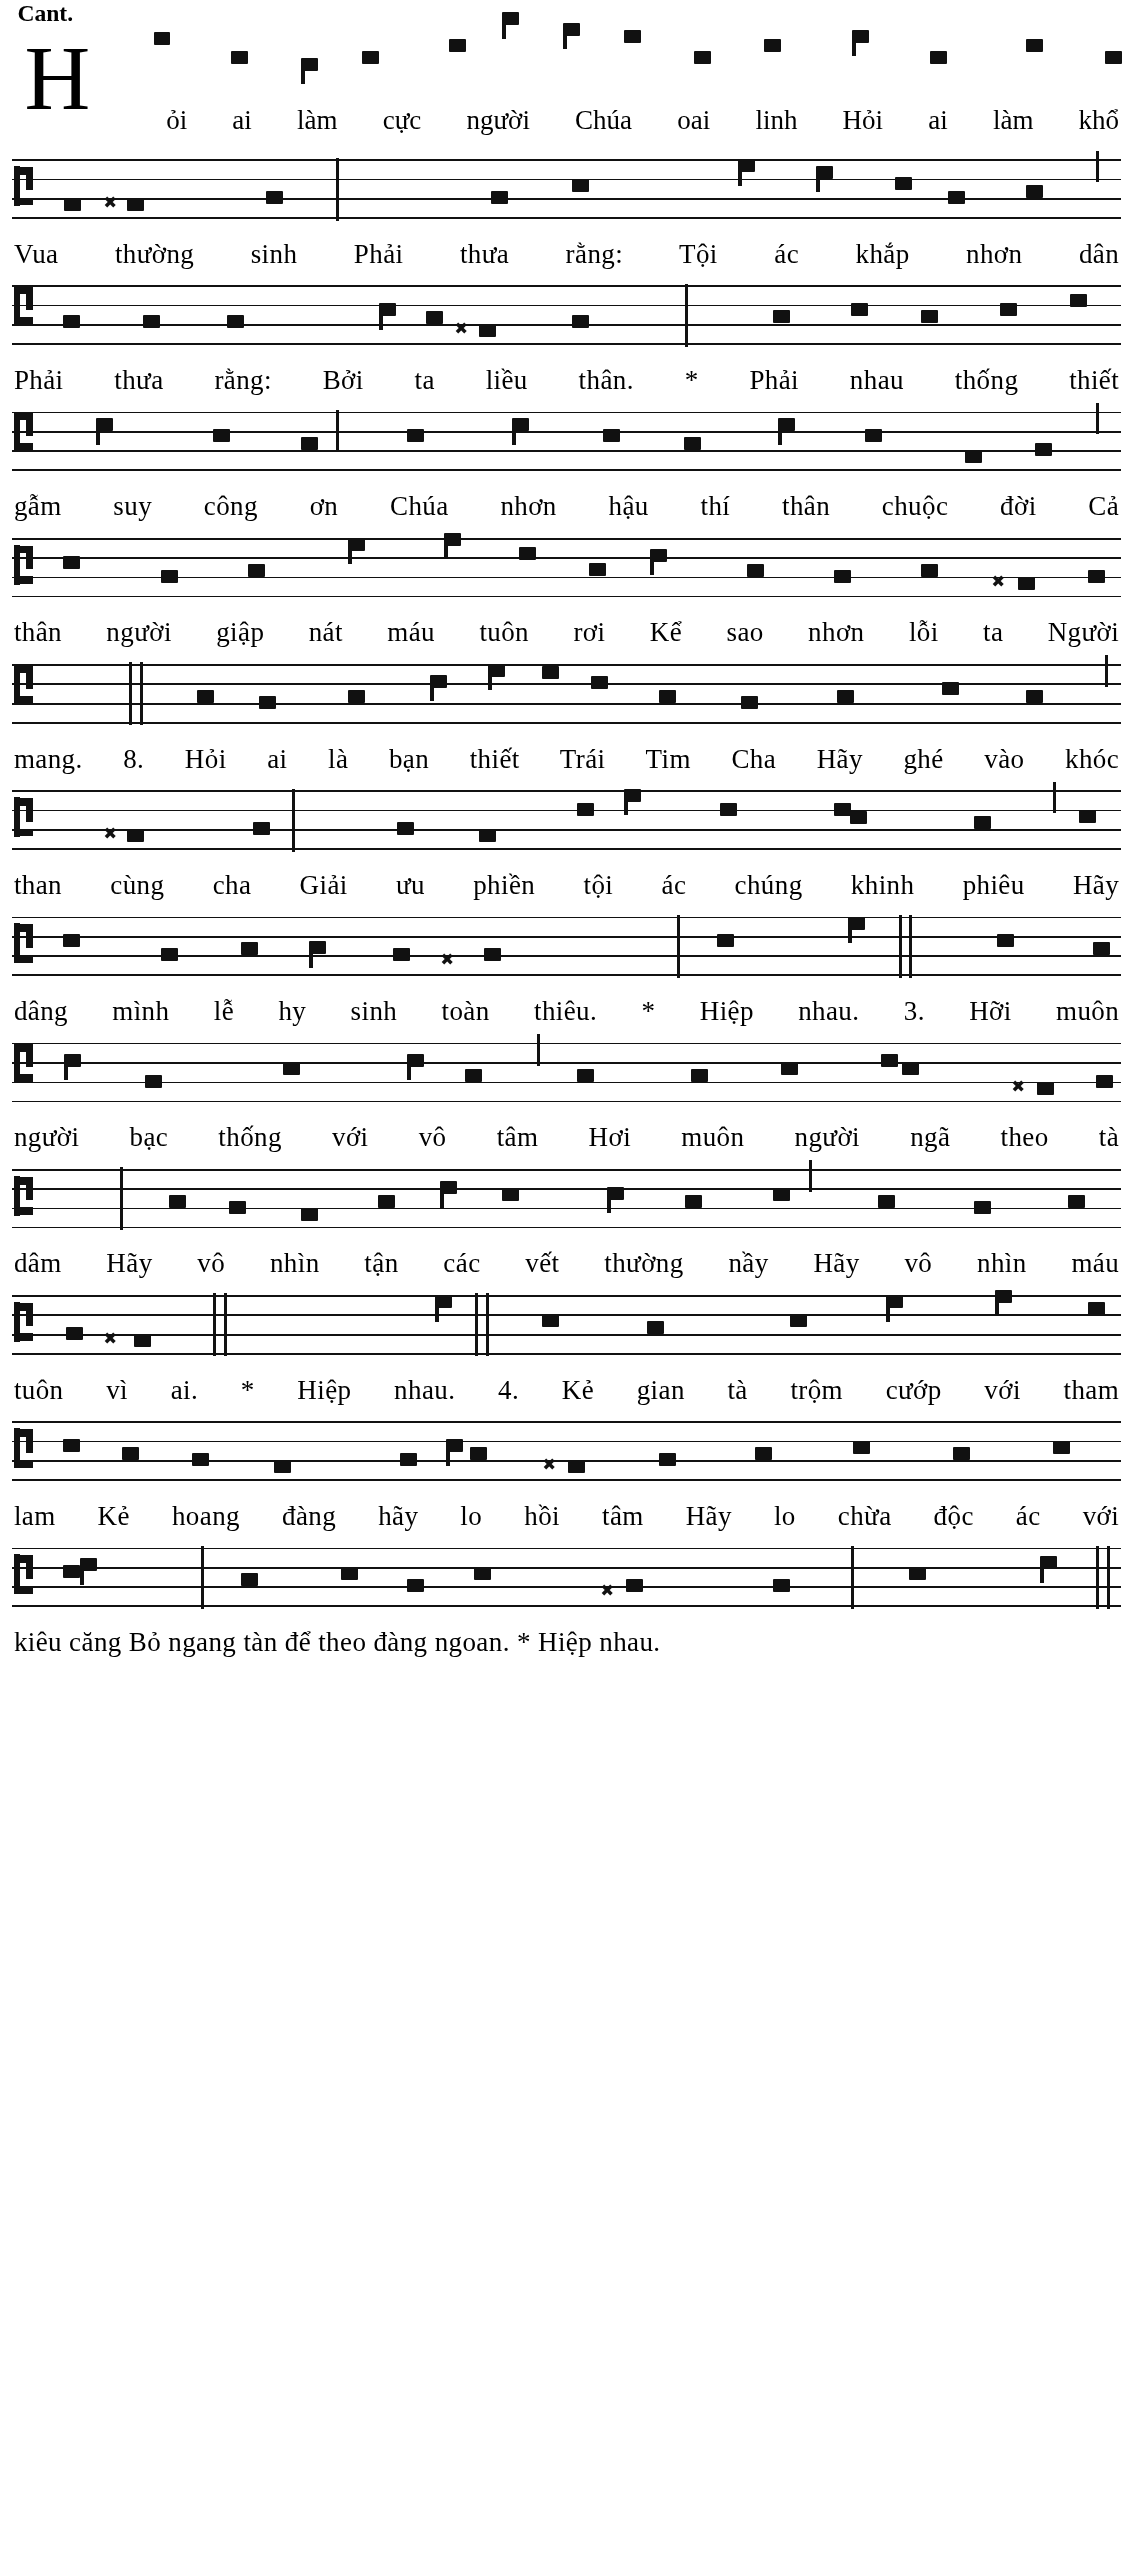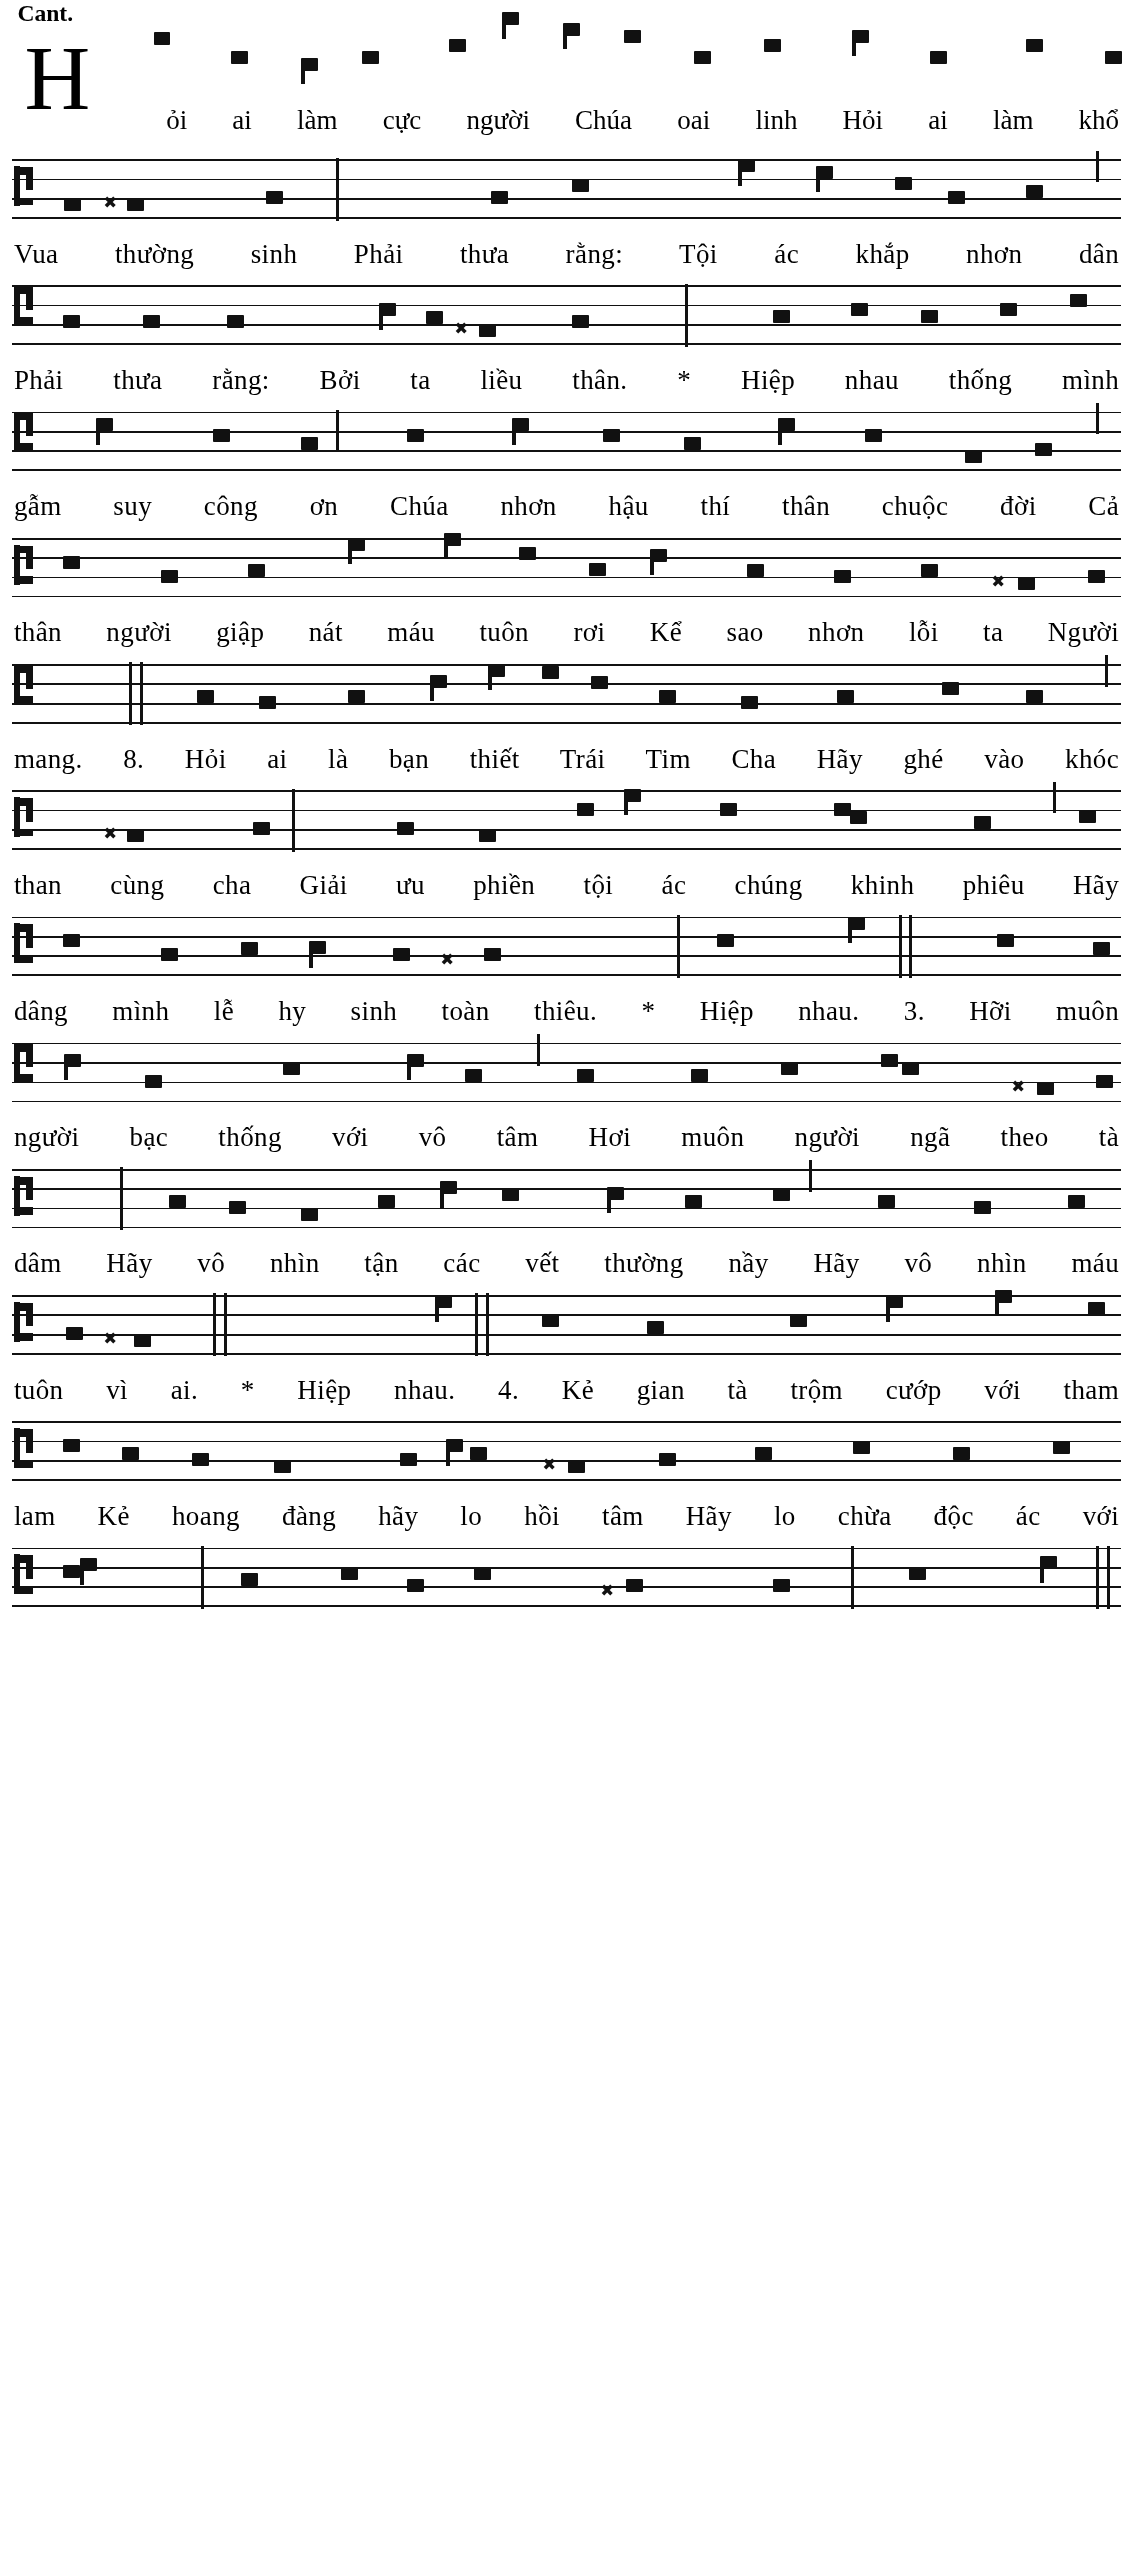--- a/index.html
+++ b/index.html
@@ -254,21 +254,21 @@
       <div class="flatmark" style="left:442px; top:49px;">✖</div>
       <div class="note" style="left:467px; top:51px;"></div>
       <div class="note" style="left:560px; top:42px;"></div>
       <div class="bar full" style="left:673px;"></div>
       <div class="note" style="left:761px; top:37px;"></div>
       <div class="note" style="left:839px; top:30px;"></div>
       <div class="note" style="left:909px; top:37px;"></div>
       <div class="note" style="left:988px; top:30px;"></div>
       <div class="note" style="left:1058px; top:21px;"></div>
     </div>
-    <div class="lyrics">Phải thưa rằng: Bởi ta  liều thân. * Hiệp nhau thống mình</div>
+    <div class="lyrics">Phải thưa rằng: Bởi ta  liều thân. * Phải nhau thống thiết</div>
   </div>
 
   <div class="system">
     <div class="staff">
       <div class="line l1"></div>
       <div class="line l2"></div>
       <div class="line l3"></div>
       <div class="line l4"></div>
       <div class="clef" style="left:1.7px; top:12.2px;">
         <div class="stem"></div>
@@ -555,16 +555,17 @@
       <div class="note" style="left:462px; top:31.5px;"></div>
       <div class="flatmark" style="left:588px; top:49px;">✖</div>
       <div class="note" style="left:614px; top:44px;"></div>
       <div class="note" style="left:761px; top:44px;"></div>
       <div class="bar full" style="left:839px;"></div>
       <div class="note" style="left:897px; top:31.5px;"></div>
       <div class="note stem" style="left:1028px; top:21px;"></div>
       <div class="bar full" style="left:1084px;"></div>
       <div class="bar full" style="left:1095px;"></div>
     </div>
+    <div class="lyrics nojust">kiêu căng Bỏ ngang tàn để theo đàng ngoan. * Hiệp nhau.</div>
   </div>
 
 </div>
 
 
 </body></html>

